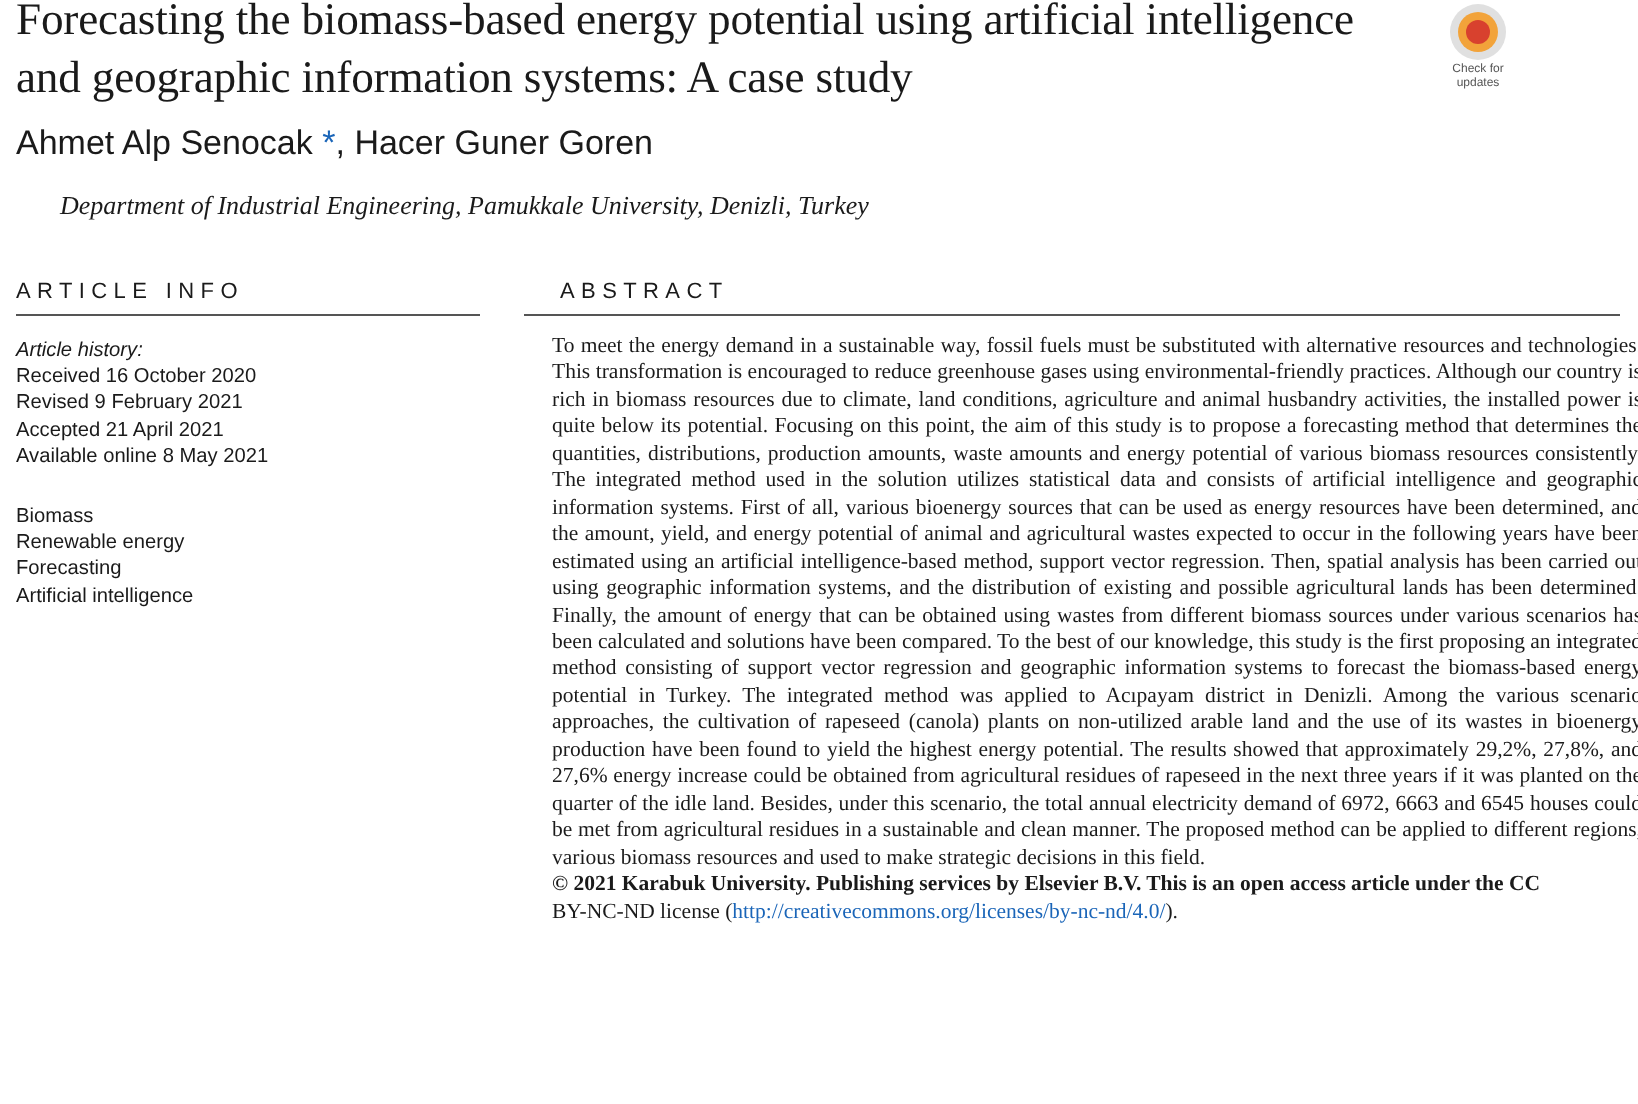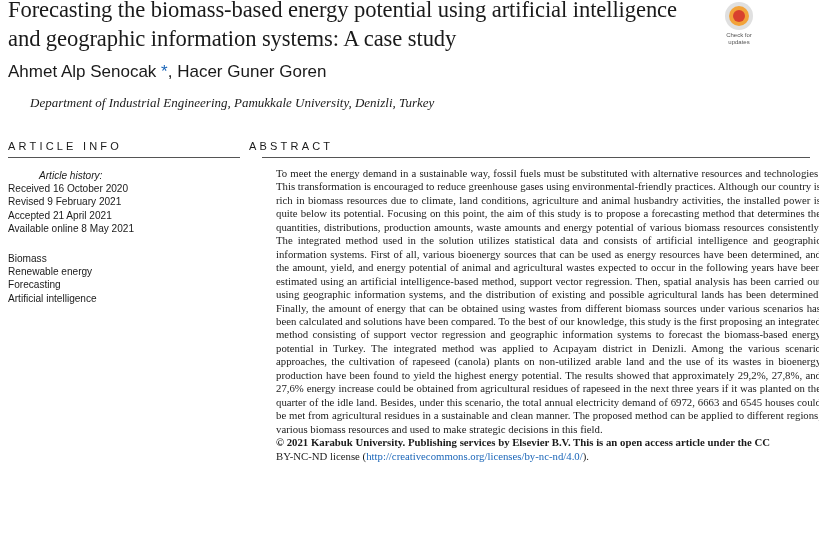--- a/index.html
+++ b/index.html
@@ -42,21 +42,21 @@
       position: absolute; top: 140px;
       font-family: "Liberation Sans", sans-serif; font-size: 11px; letter-spacing: 3.2px; color: #1a1a1a;
     }
     .rule {
       position: absolute; top: 157px; height: 1px; background: #555;
     }
     .left-col {
       position: absolute; left: 8px; top: 169px; width: 230px;
       font-family: "Liberation Sans", sans-serif; font-size: 10.1px; line-height: 13.2px; color: #1a1a1a;
     }
-    .left-col .ital { font-style: italic; margin-left: 31px; }
+    .left-col .ital { font-style: italic; }
     .left-col .gap { height: 13px; }
     .left-col .kw-gap { height: 4px; }
     .abstract {
       position: absolute; left: 276px; top: 167px; width: 545px;
       font-family: "Liberation Serif", serif; font-size: 10.75px; line-height: 13.45px;
       color: #1a1a1a; text-align: justify;
     }
     .abstract .copy { text-align: justify; font-weight: bold; }
     .abstract .license { text-align: left; }
     .abstract a { color: #1a65b8; text-decoration: none; }
@@ -81,21 +81,21 @@
 <div class="authors">
   <span>Ahmet Alp Senocak</span>
   <span class="star">*</span><span>, </span><span>Hacer Guner Goren</span>
 </div>
 
 <div class="affil">Department of Industrial Engineering, Pamukkale University, Denizli, Turkey</div>
 
 <div class="section-head" style="left:8px;">ARTICLE INFO</div>
 <div class="rule" style="left:8px; width:232px;"></div>
 
-<div class="section-head" style="left:249px;text-align:center;">ABSTRACT</div>
+<div class="section-head" style="left:280px;text-align:center;">ABSTRACT</div>
 <div class="rule" style="left:262px; width:548px;"></div>
 
 <div class="left-col">
   <div class="ital">Article history:</div>
   <div>Received 16 October 2020</div>
   <div>Revised 9 February 2021</div>
   <div>Accepted 21 April 2021</div>
   <div>Available online 8 May 2021</div>
   <div class="gap"></div>
   <div class="kw-gap"></div>

